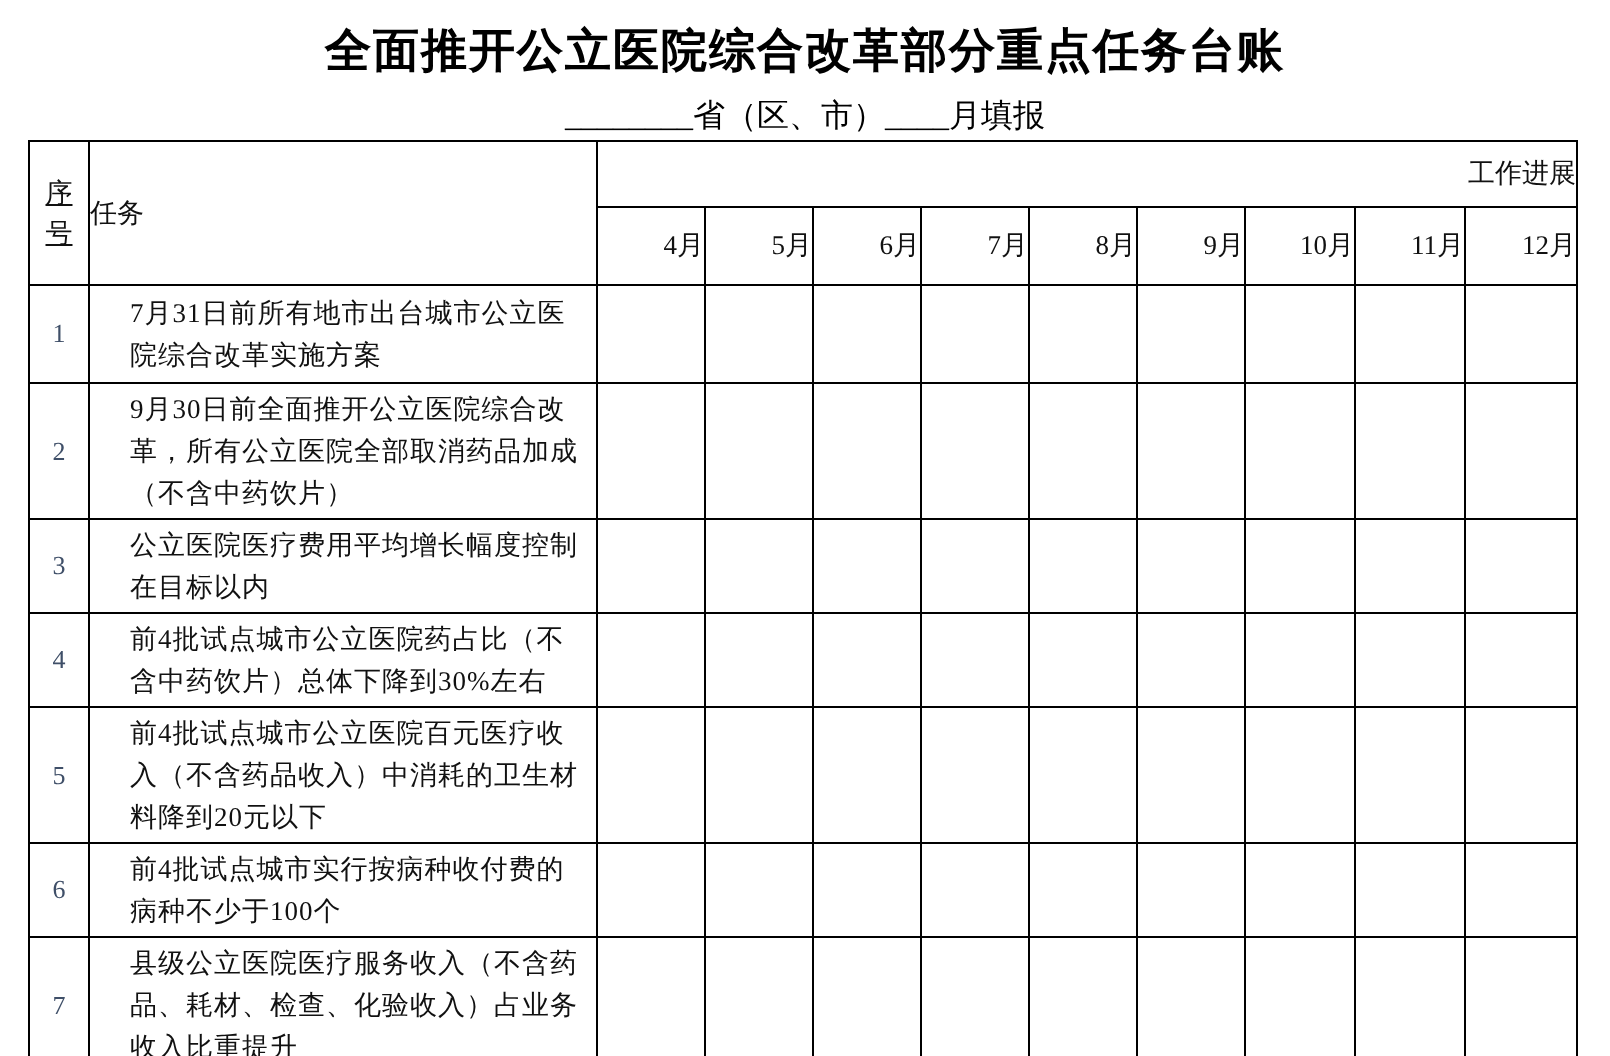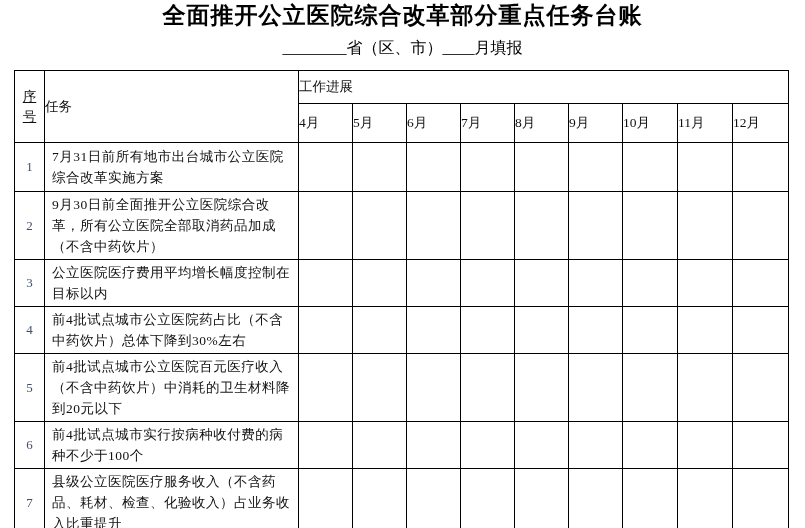--- a/index.html
+++ b/index.html
@@ -11,20 +11,21 @@
     color: #111111;
     overflow: hidden;
   }
   .page { width: 805px; height: 528px; position: relative; }
 
   .doc-title {
     text-align: center;
     font-size: 23px;
     font-weight: bold;
     letter-spacing: 1px;
+    padding-top: 10px;
     color: #000000;
   }
   .doc-subtitle {
     text-align: center;
     font-size: 16px;
     margin-top: 7px;
     color: #000000;
     white-space: nowrap;
     font-family: Liberation Serif, serif;
   }
@@ -38,38 +39,38 @@
     border-collapse: collapse;
     table-layout: fixed;
     font-size: 13.5px;
   }
   table.ledger th, table.ledger td {
     border: 1px solid #000000;
     font-weight: normal;
     vertical-align: middle;
     background: #ffffff;
   }
-  th.h-progress { height: 33px; text-align: left; margin-top: 34px; }
-  tr.month-row th { height: 39px; text-align: left; }
+  th.h-progress { height: 33px; text-align: right; margin-top: 34px; }
+  tr.month-row th { height: 39px; text-align: right; }
   th.h-index {
     text-align: center;
     padding: 0 7px;
     line-height: 20px;
     text-decoration: underline;
   }
   th.h-task { text-align: left; }
 
   td.idx {
     text-align: center;
     color: #3f4f68;
     font-size: 13px;
   }
   td.task {
     text-align: left;
-    padding: 2px 5px 2px 7px;
+    padding: 2px 5px 2px 20px;
     line-height: 21px;
     letter-spacing: 0.5px;
   }
   td.fill { background: #ffffff; }
 
   tr.row-h49 { height: 49px; }
   tr.row-h61 { height: 61px; }
   tr.row-h45a { height: 45px; }
   tr.row-h45b { height: 45px; }
   tr.row-h62 { height: 62px; }
@@ -165,21 +166,21 @@
         <td class="fill"></td>
         <td class="fill"></td>
         <td class="fill"></td>
         <td class="fill"></td>
         <td class="fill"></td>
         <td class="fill"></td>
         <td class="fill"></td>
       </tr>
       <tr class="row-h62">
         <td class="idx">5</td>
-        <td class="task">前4批试点城市公立医院百元医疗收入（不含中药饮片）中消耗的卫生材料降到20元以下</td>
+        <td class="task">前4批试点城市公立医院百元医疗收入（不含药品收入）中消耗的卫生材料降到20元以下</td>
         <td class="fill"></td>
         <td class="fill"></td>
         <td class="fill"></td>
         <td class="fill"></td>
         <td class="fill"></td>
         <td class="fill"></td>
         <td class="fill"></td>
         <td class="fill"></td>
         <td class="fill"></td>
       </tr>

